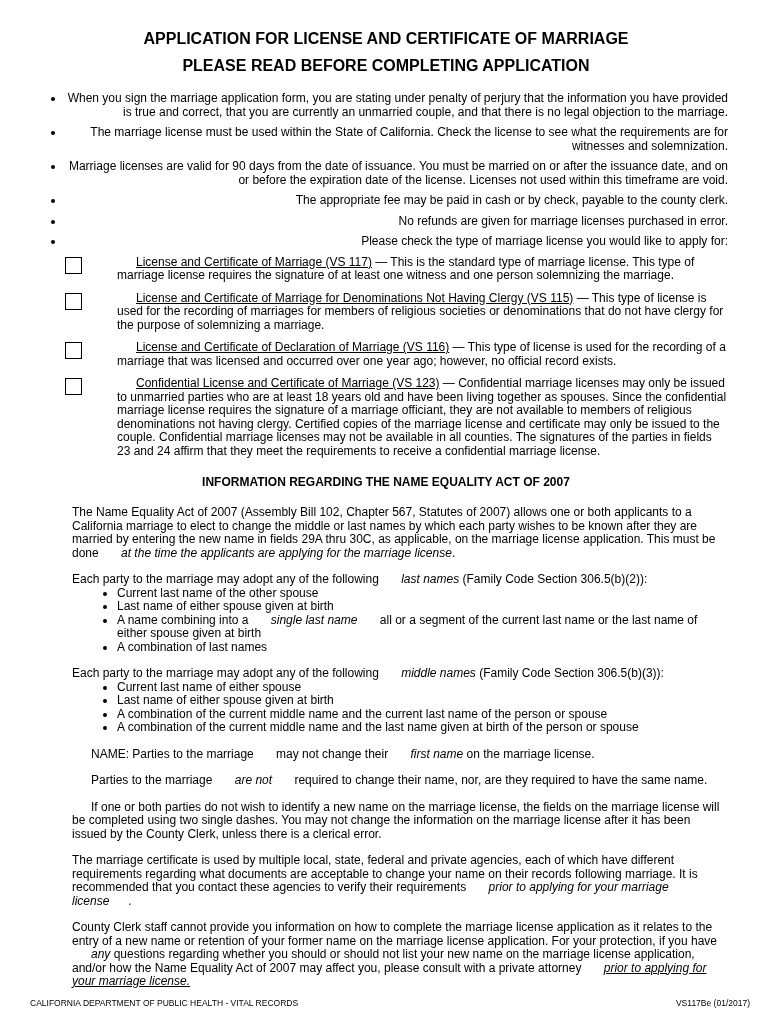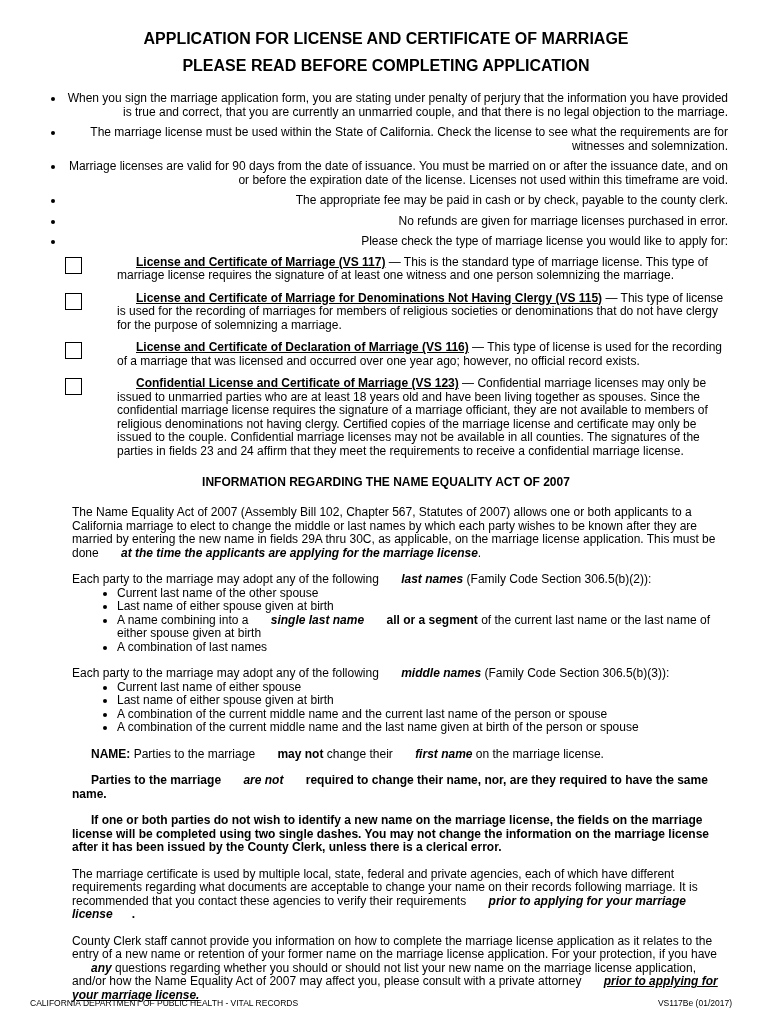--- a/index.html
+++ b/index.html
@@ -27,25 +27,25 @@
   .license-desc { flex:1; margin-left:35px; }
   .section-heading {
     text-align:center; font-weight:bold; font-size:12px; line-height:14px;
     margin:17px 0 17px 0;
   }
   .section-body { margin-left:28px; }
   .para { margin-bottom:13px; }
   .para.lead { margin-bottom:0; }
   ul.sub-bullets { list-style:disc outside; padding-left:45px; margin-bottom:13px; }
   ul.sub-bullets > li { margin-bottom:0; }
-  .s-b { font-weight:bold;padding-left:19px; }
+  .s-b { font-weight:normal;padding-left:19px; }
   .s-i { font-style:italic; }
   .s-u { text-decoration:underline; }
   .footer {
-    position:absolute; left:30px; right:38px; bottom:16px;
+    position:absolute; left:30px; right:20px; bottom:16px;
     display:flex; justify-content:space-between;
     font-size:8.5px; line-height:10px;
   }
 </style>
 </head>
 <body>
 
 <div class="page">
 
   <h1 class="title">APPLICATION FOR LICENSE AND CERTIFICATE OF MARRIAGE</h1>

